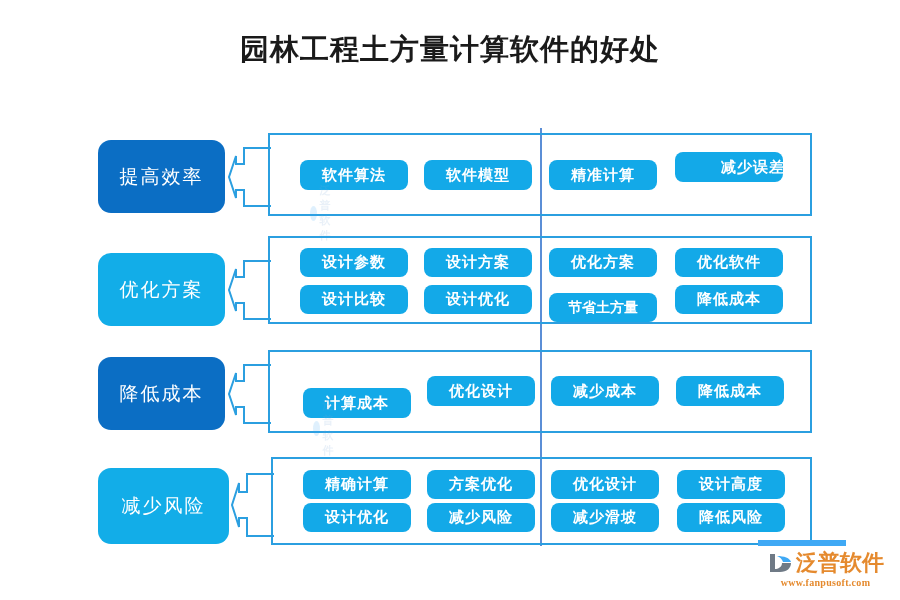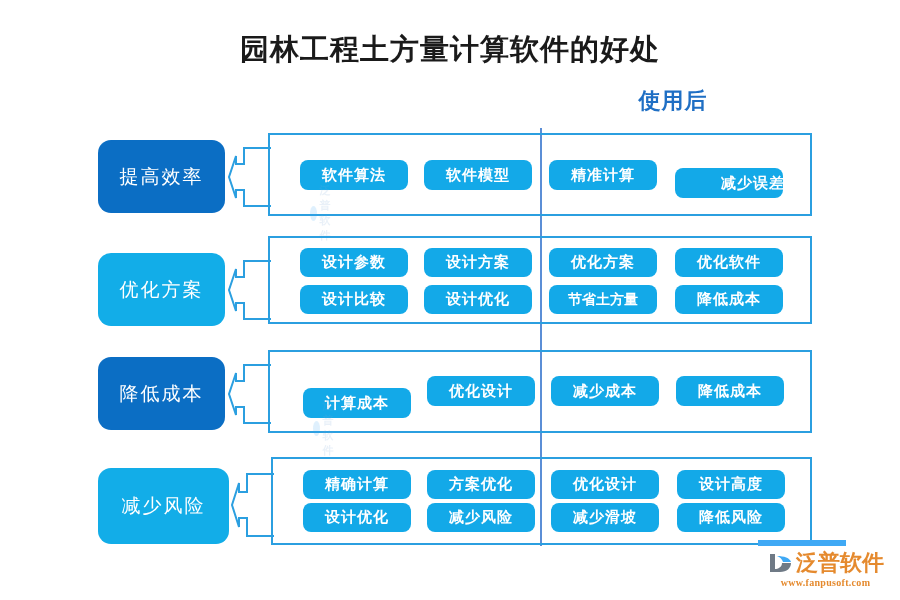--- a/index.html
+++ b/index.html
@@ -113,39 +113,38 @@
     width: 88px; height: 6px; background:#3fa9f5;
   }
 </style>
 </head>
 <body>
 
 <div id="stage">
 
   <div class="title">园林工程土方量计算软件的好处</div>
 
-  <div class="col-head after">使用后</div>
 
   <div class="divider"></div>
 
   <div class="row">
     <div class="label-box dark" style="left:98px; top:140px; width:127px; height:73px;">提高效率</div>
 
     <div class="arrow-connector" style="left:228px; top:146px;">
       <svg width="44" height="62" viewBox="0 0 44 62">
         <path d="M43,2 L16,2 L16,18 L8,18 L8,10 L1,31 L8,52 L8,44 L16,44 L16,60 L43,60" fill="none" stroke="#2b9fe0" stroke-width="2" stroke-linejoin="miter"></path>
       </svg>
     </div>
 
     <div class="group-box" style="left:268px; top:133px; width:544px; height:83px;"></div>
 
     <div class="pill" style="left:300px; top:160px; width:108px; height:30px;">软件算法</div>
     <div class="pill" style="left:424px; top:160px; width:108px; height:30px;">软件模型</div>
     <div class="pill" style="left:549px; top:160px; width:108px; height:30px;">精准计算</div>
-    <div class="pill" style="left:675px; top:168px; width:108px; height:30px;padding-left:48px;">减少误差</div>
+    <div class="pill" style="left:675px; top:152px; width:108px; height:30px;padding-left:48px;">减少误差</div>
 
     <div class="watermark" style="left:310px; top:183px;">
       <div class="wm-mark"></div>
       <div class="wm-text">泛普软件</div>
     </div>
   </div>
 
   <div class="row">
     <div class="label-box light" style="left:98px; top:253px; width:127px; height:73px;">优化方案</div>
 
@@ -157,21 +156,21 @@
 
     <div class="group-box" style="left:268px; top:236px; width:544px; height:88px;"></div>
 
     <div class="pill" style="left:300px; top:248px; width:108px; height:29px;">设计参数</div>
     <div class="pill" style="left:424px; top:248px; width:108px; height:29px;">设计方案</div>
     <div class="pill" style="left:549px; top:248px; width:108px; height:29px;">优化方案</div>
     <div class="pill" style="left:675px; top:248px; width:108px; height:29px;">优化软件</div>
 
     <div class="pill" style="left:300px; top:285px; width:108px; height:29px;">设计比较</div>
     <div class="pill" style="left:424px; top:285px; width:108px; height:29px;">设计优化</div>
-    <div class="pill narrow" style="left:549px; top:285px; width:108px; height:29px;">节省土方量</div>
+    <div class="pill narrow" style="left:549px; top:293px; width:108px; height:29px;">节省土方量</div>
     <div class="pill" style="left:675px; top:285px; width:108px; height:29px;">降低成本</div>
   </div>
 
   <div class="row">
     <div class="label-box dark" style="left:98px; top:357px; width:127px; height:73px;">降低成本</div>
 
     <div class="arrow-connector" style="left:228px; top:363px;">
       <svg width="44" height="62" viewBox="0 0 44 62">
         <path d="M43,2 L16,2 L16,18 L8,18 L8,10 L1,31 L8,52 L8,44 L16,44 L16,60 L43,60" fill="none" stroke="#2b9fe0" stroke-width="2" stroke-linejoin="miter"></path>
       </svg>

